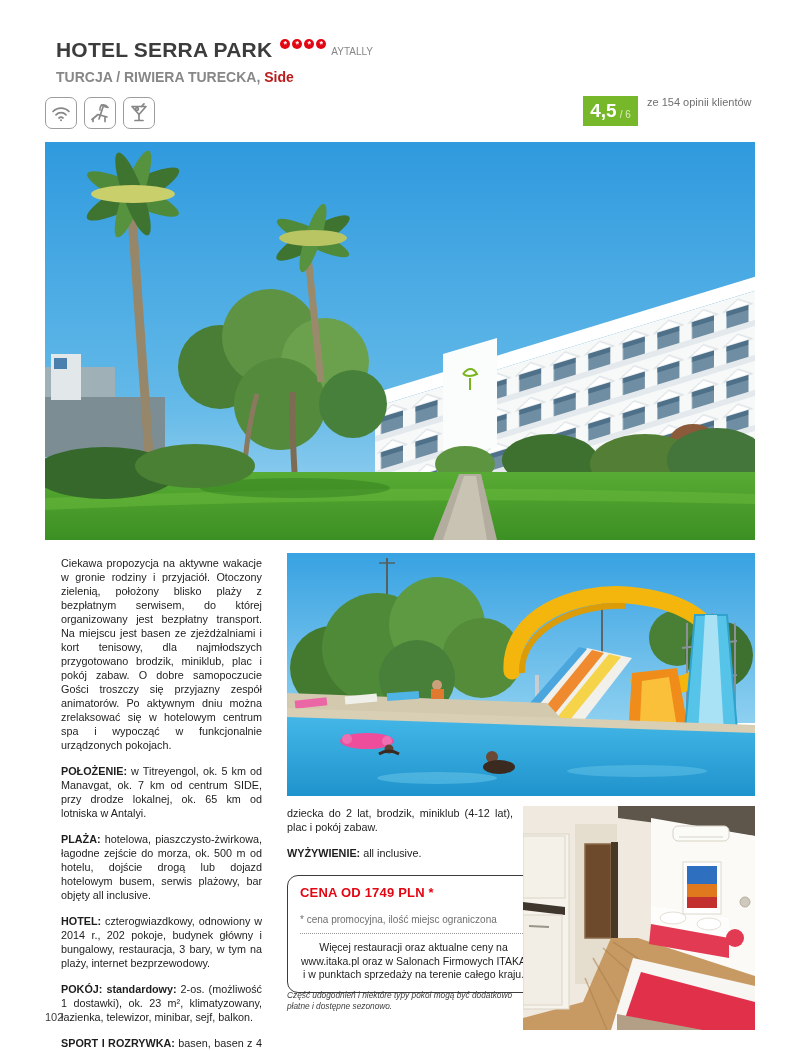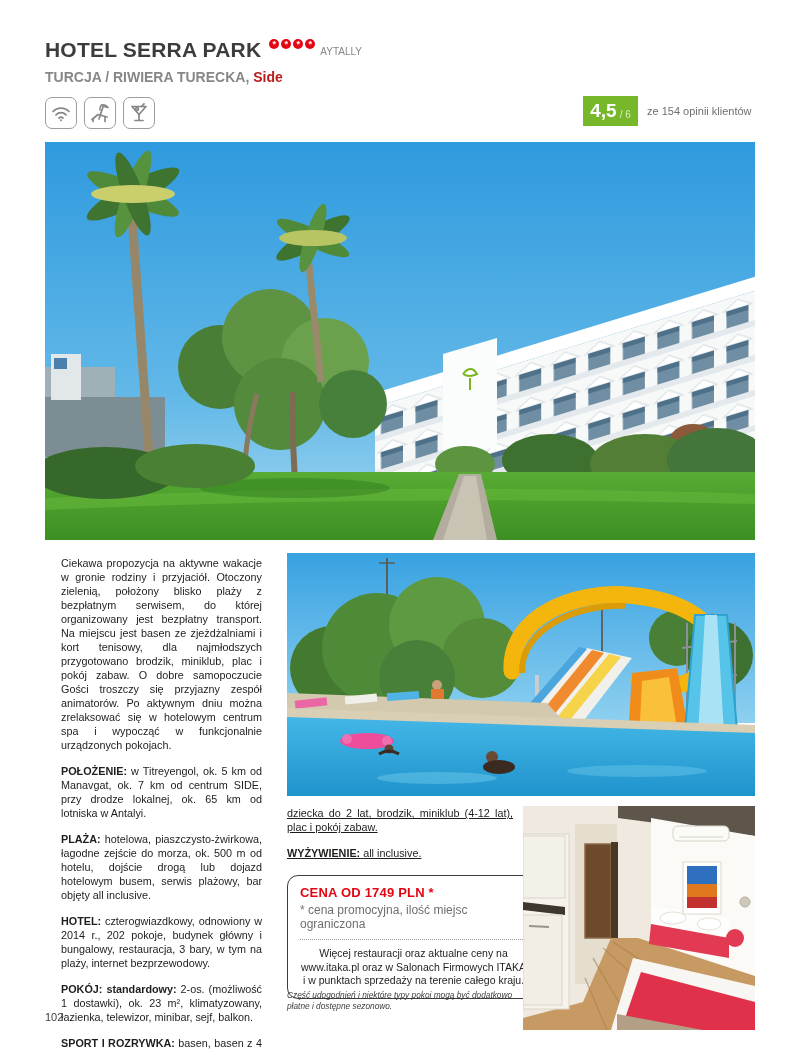--- a/index.html
+++ b/index.html
@@ -1,58 +1,58 @@
 <!DOCTYPE html>
 <html><head>
 <meta charset="utf-8">
 <style>
   html,body{margin:0;padding:0;background:#ffffff;}
   .page{position:relative;width:794px;height:1051px;background:#ffffff;overflow:hidden;
         font-family:"Liberation Sans",sans-serif;color:#1d1d1b;}
 
   
-  .header{position:absolute;left:45px;top:38px;width:710px;}
+  .header{position:absolute;left:56px;top:38px;width:710px;}
   .title{font-size:21px;font-weight:bold;color:#3c3c3b;letter-spacing:.2px;display:inline;}
   .stars{display:inline-flex;gap:2px;margin-left:8px;vertical-align:10px;}
   .star{display:inline-block;width:10px;height:10px;border-radius:50%;background:#e30613;color:#ffffff;
         font-size:9px;line-height:11px;text-align:center;font-weight:bold;}
   .code{font-size:10px;color:#878787;margin-left:5px;vertical-align:2px;}
   .subtitle{margin-top:7px;font-size:14px;font-weight:bold;color:#878787;}
   .subtitle .place{color:#b91c1c;}
 
   .amenities{position:absolute;left:45px;top:97px;display:flex;gap:7px;}
   .amenity{width:30px;height:30px;border:1.6px solid #9d9d9c;border-radius:7px;
            display:flex;align-items:center;justify-content:center;background:#fff;}
   .amenity svg{stroke:#878787;fill:none;stroke-width:1.7;stroke-linecap:round;stroke-linejoin:round;}
 
-  .rating{position:absolute;left:583px;top:96px;display:flex;align-items:center;}
+  .rating{position:absolute;left:583px;top:96px;display:flex;align-items:flex-start;}
   .rating-badge{width:55px;height:30px;background:#76b82a;display:flex;align-items:center;justify-content:center;}
   .rating-value{font-size:19px;font-weight:bold;color:#ffffff;}
   .rating-scale{font-size:10px;color:#d9ecb8;margin:6px 0 0 3px;}
   .rating-reviews{font-size:11px;color:#6f6f6e;margin-left:9px;}
 
   
   .photo{position:absolute;overflow:hidden;}
   .photo svg{display:block;width:100%;height:100%;}
   .photo-main{left:45px;top:142px;width:710px;height:398px;}
   .photo-pool{left:287px;top:553px;width:468px;height:243px;}
   .photo-room{left:523px;top:806px;width:232px;height:224px;}
 
   
   .col-left{position:absolute;left:45px;top:556px;width:233px;font-size:10.8px;line-height:14px;text-align:justify;}
   .col-left p{margin:0 16px 12px;}
   .col-right{position:absolute;left:287px;top:806px;width:226px;font-size:10.8px;line-height:14px;text-align:justify;}
-  .col-right p{margin:0 0 12px;text-decoration:underline;}
+  .col-right p{margin:0 0 12px;}
   .lbl{font-weight:bold;}
 
   
   .price-box{position:absolute;left:287px;top:875px;width:253px;box-sizing:border-box;
              border:1.3px solid #3c3c3b;border-radius:11px;padding:9px 12px 10px;background:#ffffff;}
   .price-heading{font-size:13px;font-weight:bold;color:#e30613;letter-spacing:.2px;}
-  .price-note{font-size:12px;color:#6f6f6e;margin-top:3px;}
+  .price-note{font-size:10px;color:#6f6f6e;margin-top:14px;}
   .dots{border-top:1.5px dotted #9a9a9a;margin:8px 0 7px;}
   .price-info{font-size:10.5px;line-height:13.5px;text-align:center;color:#1d1d1b;}
 
   .disclaimer{position:absolute;left:287px;top:990px;width:228px;font-size:8.3px;line-height:10.5px;
               font-style:italic;color:#3c3c3b;}
   .page-number{position:absolute;left:45px;top:1011px;font-size:11px;color:#3c3c3b;}
 </style>
 </head>
 <body>
 

